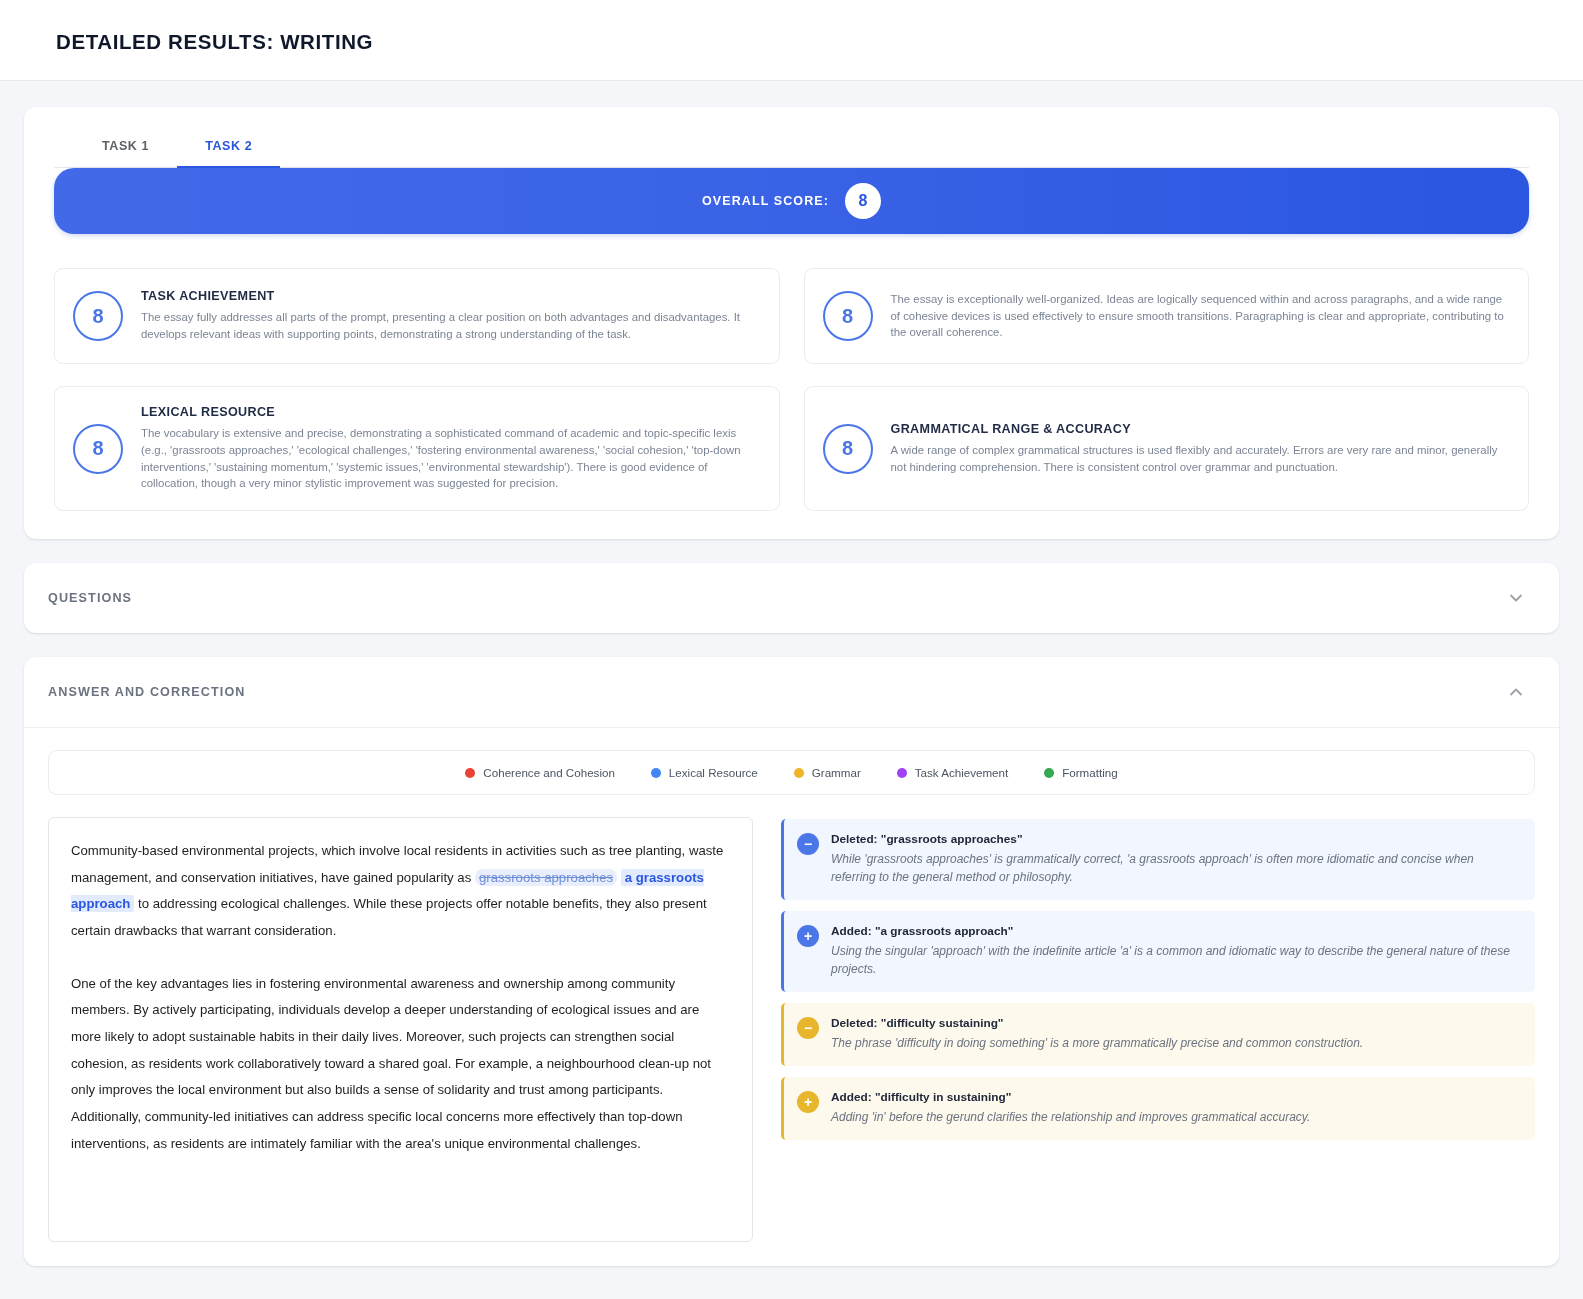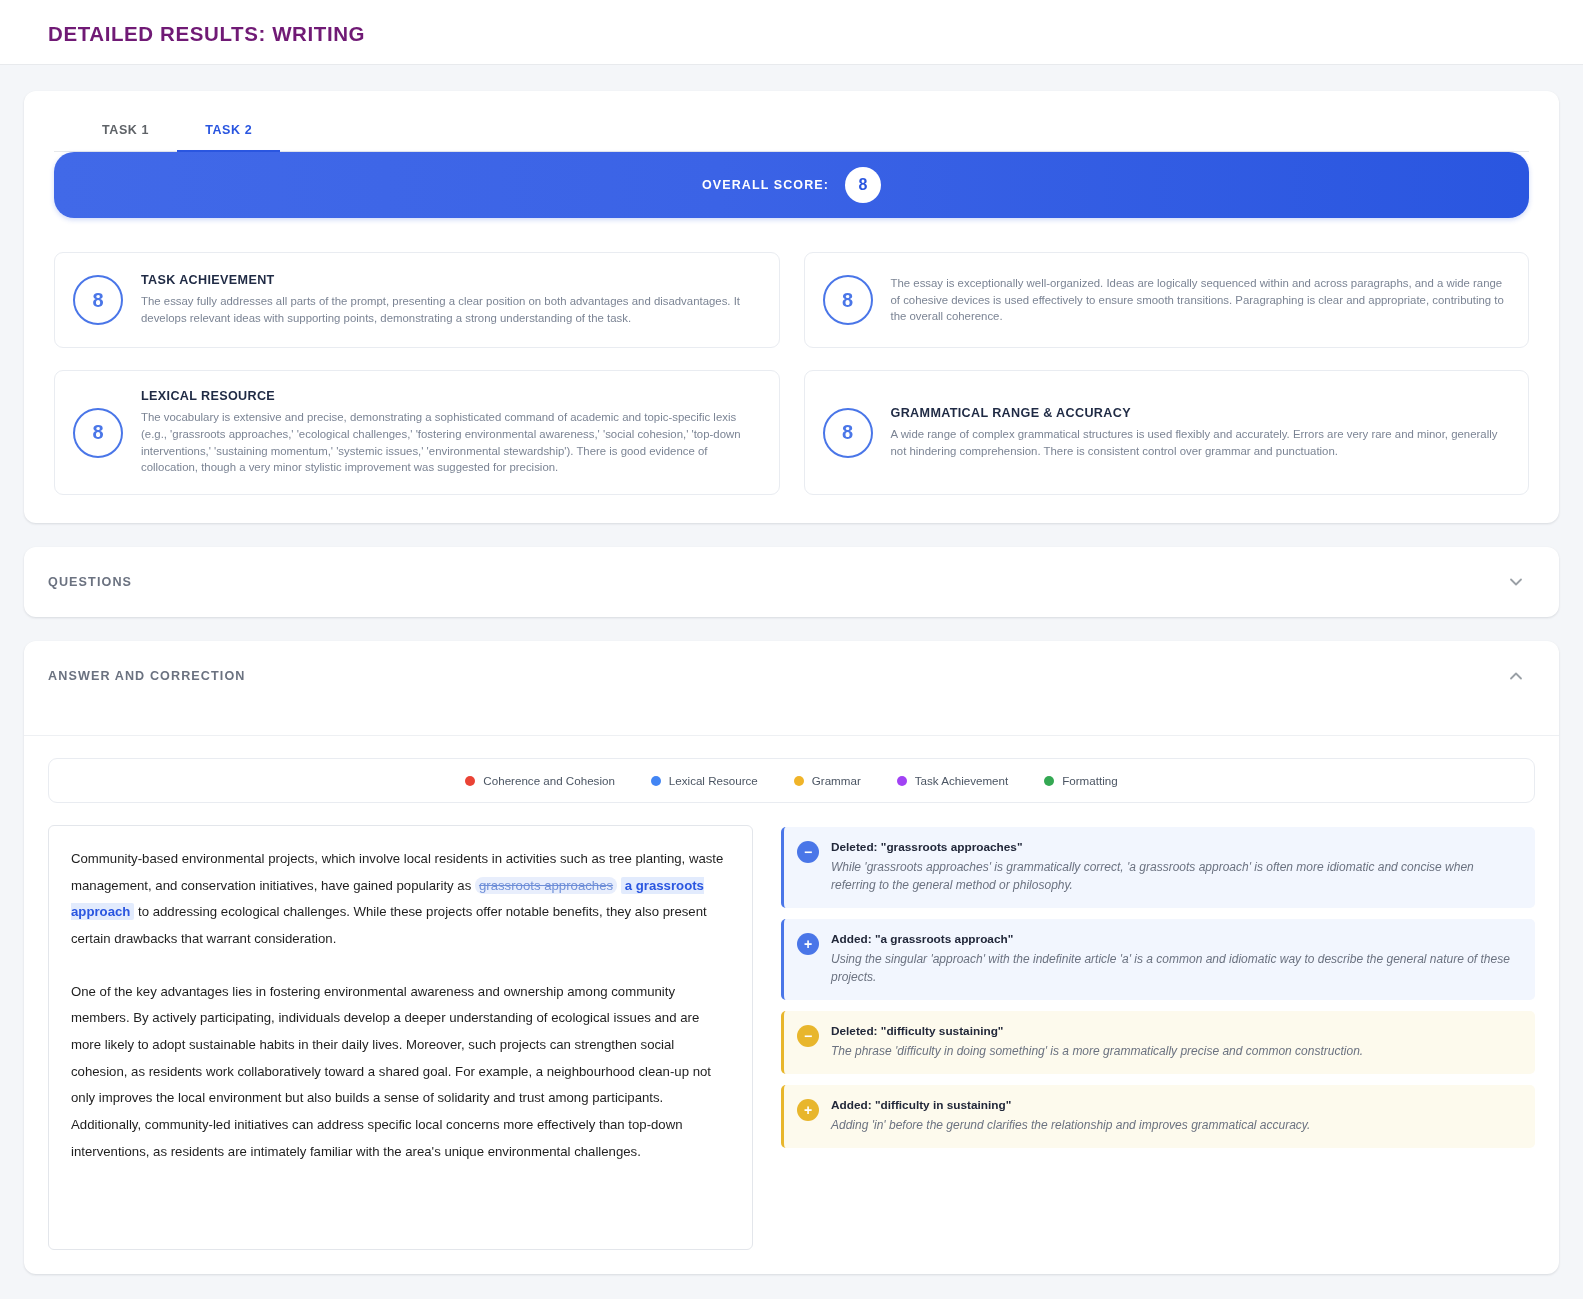--- a/index.html
+++ b/index.html
@@ -11,25 +11,25 @@
     -webkit-font-smoothing: antialiased;
   }
 
   
   .page-header {
     padding: 18px 0 14px 44px;
     border-bottom: 1px solid #e8eaed;
     background: #ffffff;
   }
   .page-header h1 {
-    margin: 4px;
+    margin: 12px;
     font-size: 20.5px;
     font-weight: 700;
     letter-spacing: 0.6px;
-    color: #701a75;
+    color: #0f172a;
   }
 
   
   .canvas {
     background: #f4f6f9;
     padding: 26px 24px 20px 24px;
     min-height: 1245px;
   }
 
   
@@ -147,21 +147,20 @@
     font-weight: 700;
     letter-spacing: 1.1px;
     color: #6b7280;
   }
   .chev { width: 18px; height: 18px; display:block; }
   .chev path { stroke: #9aa0a6; stroke-width: 1.8; fill: none; stroke-linecap: round; stroke-linejoin: round; }
 
   .acc-body {
     border-top: 1px solid #eef0f3;
     padding: 22px 24px 24px 24px;
-    margin-top: 24px;
   }
 
   
   .legend {
     border: 1px solid #e9ecf1;
     border-radius: 9px;
     padding: 15px 10px;
     display: flex;
     align-items: center;
     justify-content: center;

